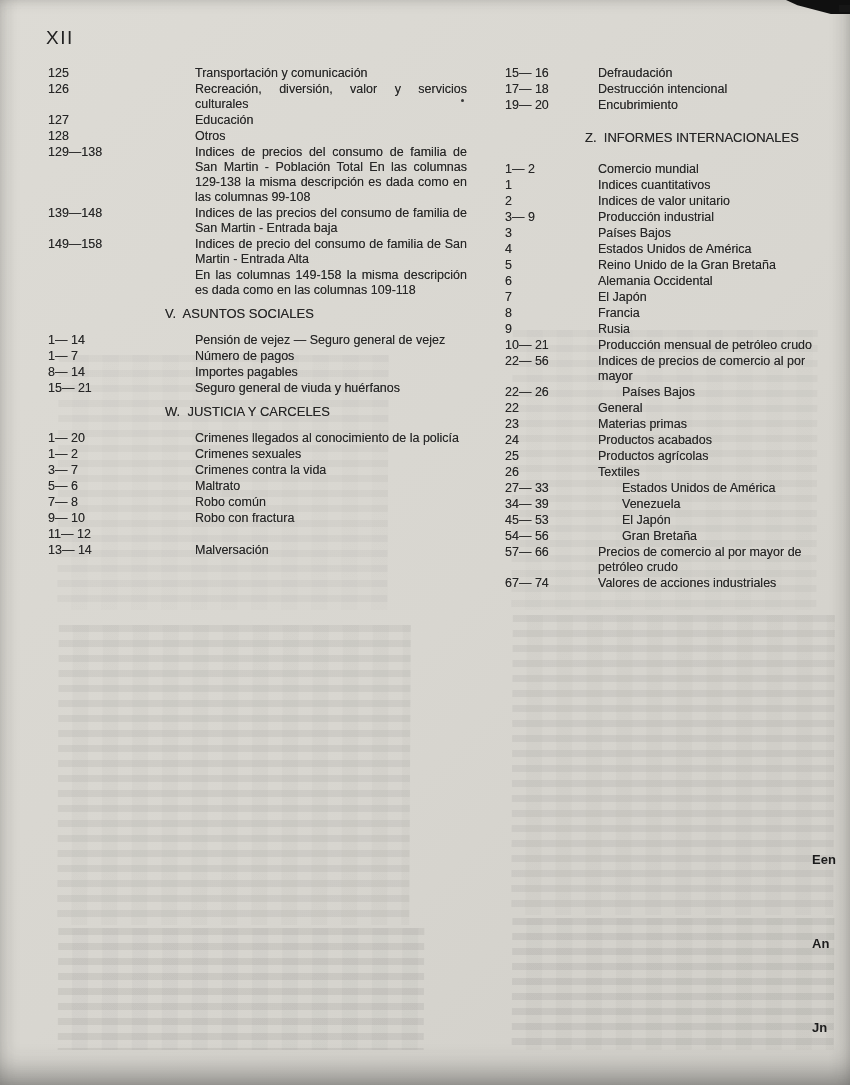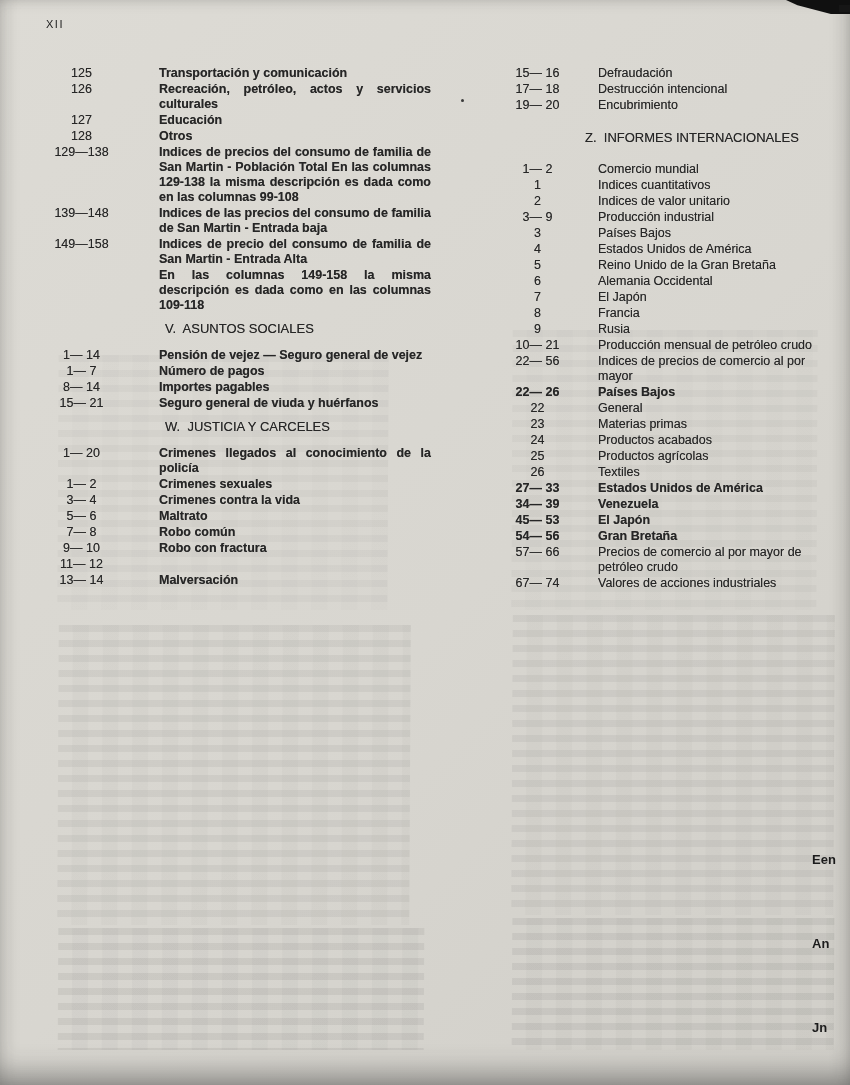--- a/index.html
+++ b/index.html
@@ -17,22 +17,22 @@
   }
   .vignette {
     position: absolute; inset: 0; pointer-events: none; z-index: 6;
     box-shadow:
       inset 0 -24px 28px -14px rgba(40,40,40,0.45),
       inset 0 10px 16px -12px rgba(40,40,40,0.22),
       inset -14px 0 22px -16px rgba(40,40,40,0.28),
       inset 14px 0 22px -16px rgba(40,40,40,0.18);
   }
   .page-label {
-    position: absolute; left: 46px; top: 18px;
-    font-size: 11px; letter-spacing: 1.5px; color: #222;
+    position: absolute; left: 46px; top: 27px;
+    font-size: 19px; letter-spacing: 1.5px; color: #222;
   }
   
   .corner-mark {
     position: absolute; top: 0; right: 0; width: 64px; height: 14px;
     background: #101010; z-index: 7;
     clip-path: polygon(0 0, 100% 0, 100% 100%, 70% 100%, 18% 38%);
   }
   .edge-mark {
     position: absolute; top: 5px; right: 0; width: 11px; height: 7px;
     background: #161616; z-index: 7;
@@ -58,27 +58,27 @@
   .g6 { left: 512px; top: 918px; width: 322px; height: 132px; opacity: 1; }
   
   .col { position: absolute; top: 66px; z-index: 4; }
   .col-left  { left: 48px;  width: 425px; }
   .col-right { left: 505px; width: 345px; }
   .row {
     display: flex; align-items: flex-start;
     margin-bottom: 1px; font-size: 12.5px; line-height: 15px;
     text-shadow: 0 0 0.4px rgba(45,45,45,0.55);
   }
-  .num { flex: 0 0 auto; text-align: center; white-space: pre; }
+  .num { flex: 0 0 auto; text-align: left; white-space: pre; }
   .col-left  .num { width: 67px; }
-  .col-left  .txt { margin-left: 44px; width: 272px; text-align: justify; font-weight: bold; }
+  .col-left  .txt { margin-left: 80px; width: 272px; text-align: justify; }
   .col-right .num { width: 65px; }
   .col-right .txt { margin-left: 28px; width: 238px; }
   .txt.clip { white-space: nowrap; overflow: hidden; text-align: left; }
-  .row.bold { font-weight: 700; }
+  .row.bold { font-weight: 400; gap: 24px; }
   .heading {
     font-weight: 400; font-size: 13px; line-height: 15px;
     white-space: pre; margin: 13px 0 12px;
     text-shadow: 0 0 0.4px rgba(45,45,45,0.6);
   }
   .col-left  .heading { margin-left: 117px; margin-top: 8px; }
   .col-right .heading { margin-left: 80px; margin-top: 17px; margin-bottom: 17px; }
   
   .edge-frag {
     position: absolute; left: 812px; z-index: 5;
@@ -101,21 +101,21 @@
 
   <div class="page-label">XII</div>
 
   <div class="col col-left" id="col-left">
       <div class="row">
         <span class="num">125</span>
         <span class="txt">Transportación y comunicación</span>
       </div>
       <div class="row">
         <span class="num">126</span>
-        <span class="txt">Recreación, petróleo, actos y servicios culturales</span>
+        <span class="txt">Recreación, diversión, valor y servicios culturales</span>
       </div>
       <div class="row">
         <span class="num">127</span>
         <span class="txt">Educación</span>
       </div>
       <div class="row">
         <span class="num">128</span>
         <span class="txt">Otros</span>
       </div>
       <div class="row">
@@ -154,21 +154,21 @@
       <div class="heading">W.  JUSTICIA Y CARCELES</div>
       <div class="row">
         <span class="num">1— 20</span>
         <span class="txt">Crimenes llegados al conocimiento de la policía</span>
       </div>
       <div class="row">
         <span class="num">1— 2</span>
         <span class="txt">Crimenes sexuales</span>
       </div>
       <div class="row">
-        <span class="num">3— 4</span>
+        <span class="num">3— 7</span>
         <span class="txt">Crimenes contra la vida</span>
       </div>
       <div class="row">
         <span class="num">5— 6</span>
         <span class="txt">Maltrato</span>
       </div>
       <div class="row">
         <span class="num">7— 8</span>
         <span class="txt">Robo común</span>
       </div>

